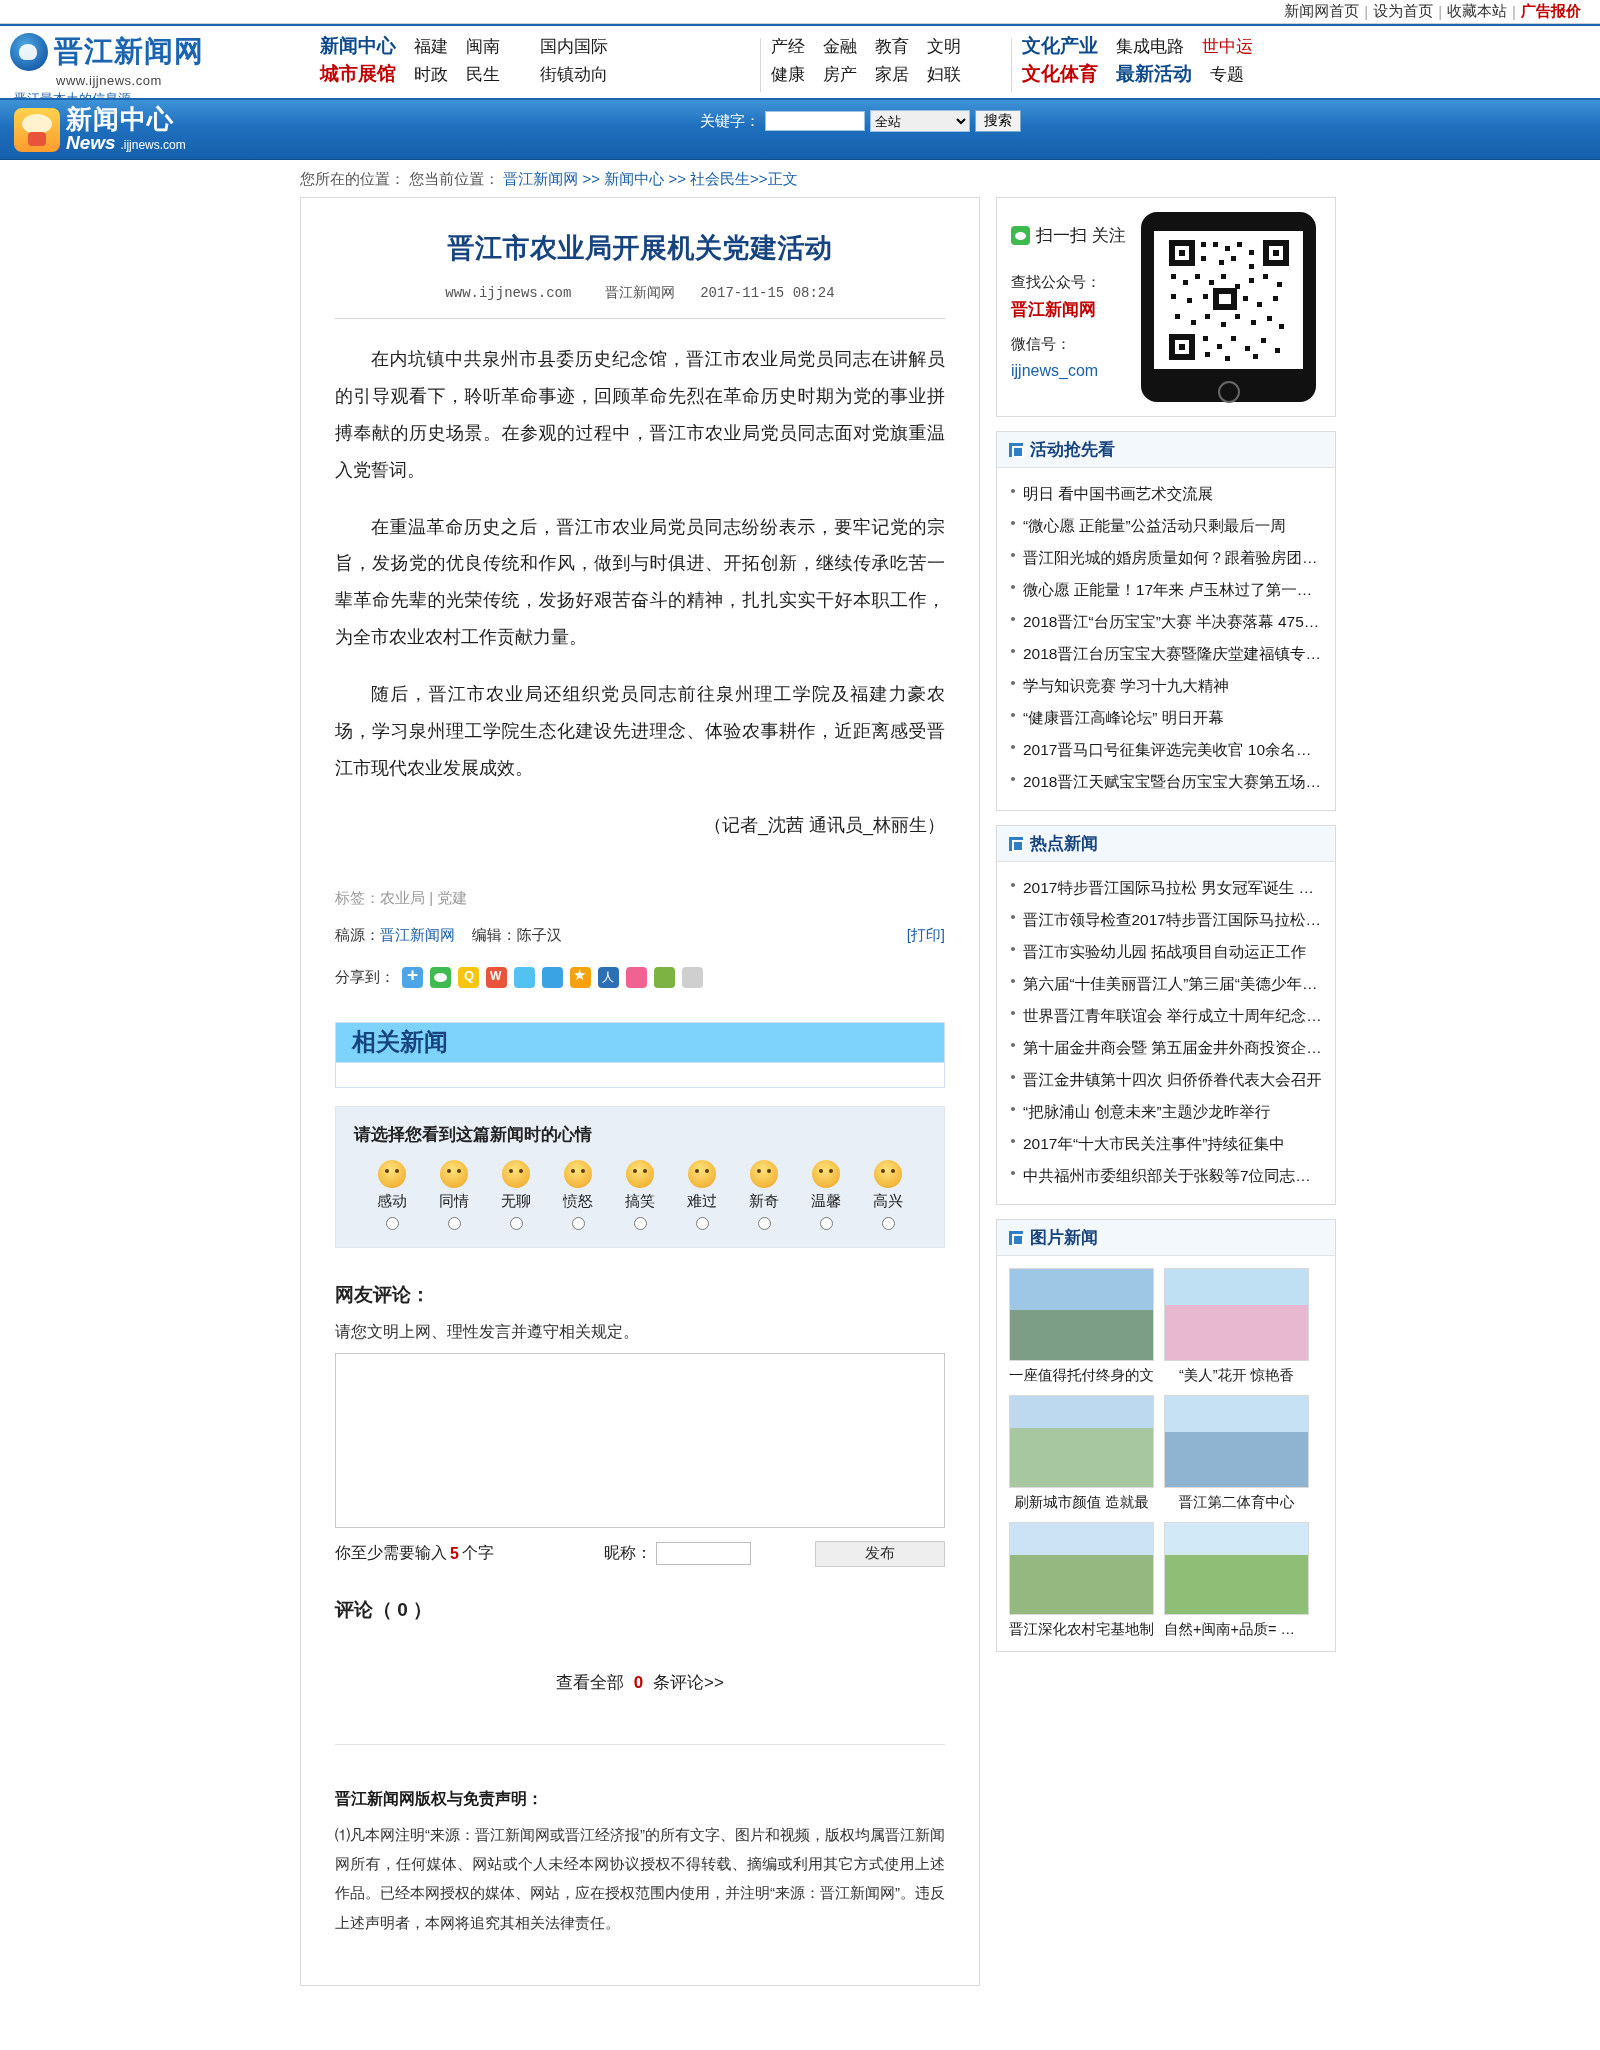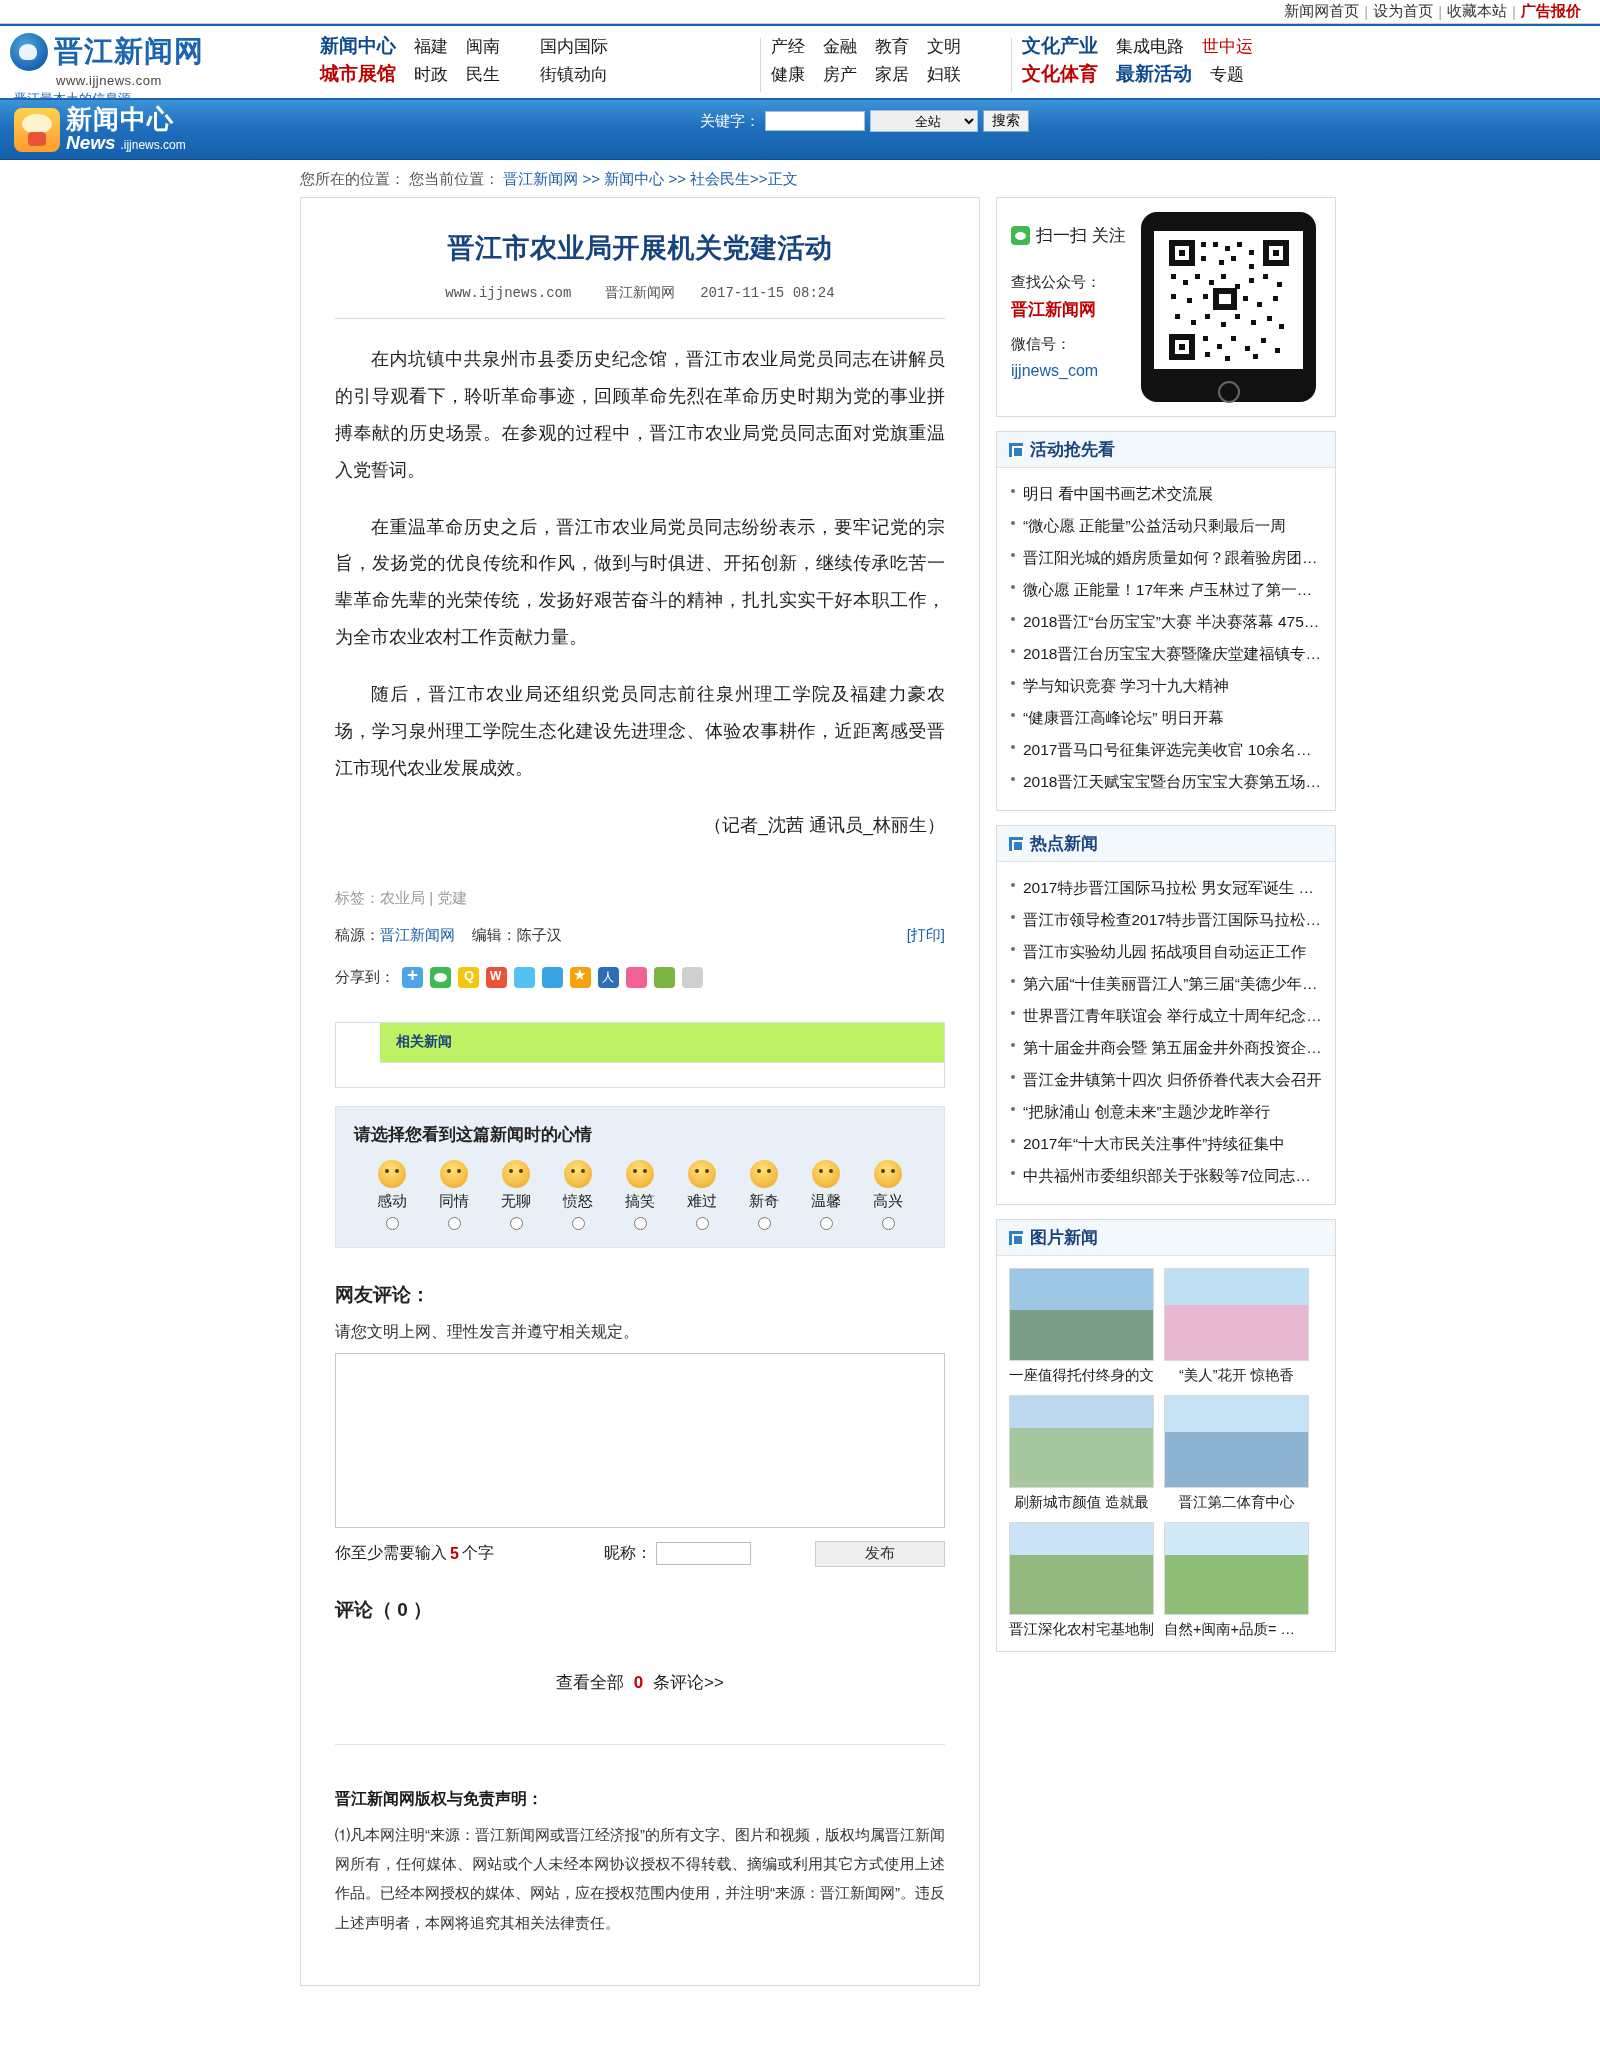--- a/index.html
+++ b/index.html
@@ -98,21 +98,21 @@
 
   .searchwrap {
     position:absolute; left:700px; top:10px;
     display:flex; align-items:center; gap:5px;
     color:#fff; font-size:15px;
   }
   .searchwrap input.kw {
     width:100px; height:20px; border:1px solid #9cc3e4; font-size:14px; padding:0 3px;
   }
   .searchwrap select {
-    height:22px; width:108px; font-size:13px; border:1px solid #9cc3e4;padding-left:40px;
+    height:22px; width:100px; font-size:13px; border:1px solid #9cc3e4;
   }
   .searchwrap button {
     height:22px; padding:0 8px; font-size:14px;
     border:1px solid #7aa9d0; background:#f2f2f2; cursor:pointer;
   }
 
   .submenu {
     position:absolute; left:560px; top:30px; right:10px; height:30px;
     display:flex; align-items:center; gap:0;
   }
@@ -180,23 +180,23 @@
   .sicon.star{background:#f6a20f;}
   .sicon.star:after{content:"★";position:absolute;left:3px;top:-1px;color:#fff;font-size:15px;}
   .sicon.ren{background:#2d6fb5;}
   .sicon.ren:after{content:"人";position:absolute;left:4px;top:2px;color:#fff;font-size:12px;}
   .sicon.pink{background:#f06292;}
   .sicon.green{background:#7cb342;}
   .sicon.copy{background:#cfcfcf;}
 
   .relbox { margin-top:34px; border:1px solid #cfe0f0; }
   .relhead {
-    height:40px; background:#bef264; border-bottom:1px solid #cfe0f0;
+    height:40px; background:#7dd3fc; border-bottom:1px solid #cfe0f0;
     display:flex; align-items:center; padding-left:16px;
-    font-size:14px; font-weight:bold; color:#17447e;margin-left:44px;
+    font-size:24px; font-weight:bold; color:#17447e;
   }
   .relbody { height:24px; }
 
   .moodbox {
     margin-top:18px; background:#e9eff7; border:1px solid #dde6f1;
     padding:16px 18px 12px 18px;
   }
   .moodbox .q { font-size:17px; color:#222; margin-bottom:14px; font-weight:bold; }
   .moods { display:flex; justify-content:space-between; padding:0 10px;align-items:flex-end; }
   .mood { text-align:center; width:56px; }

